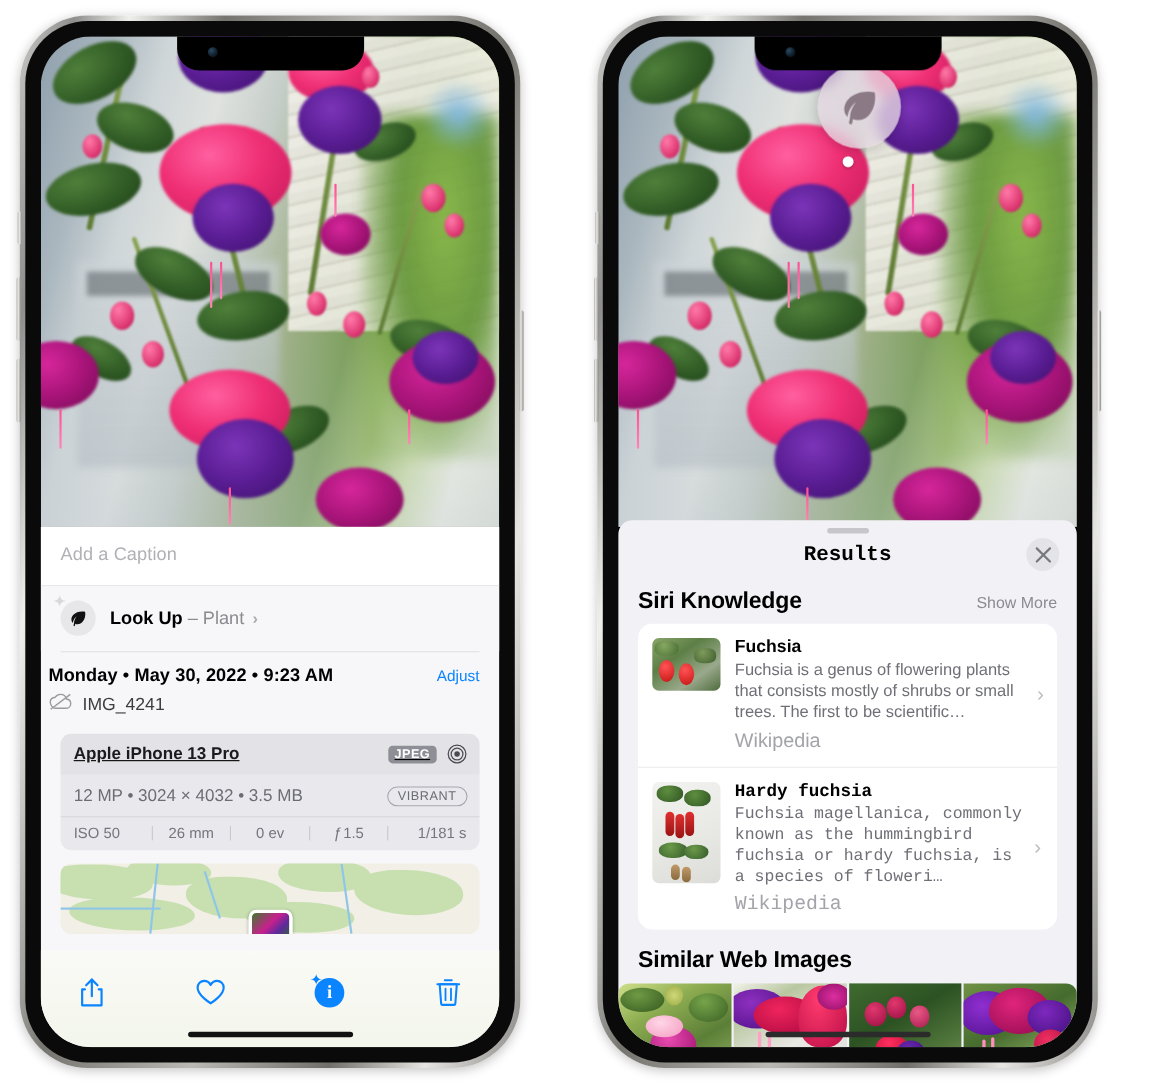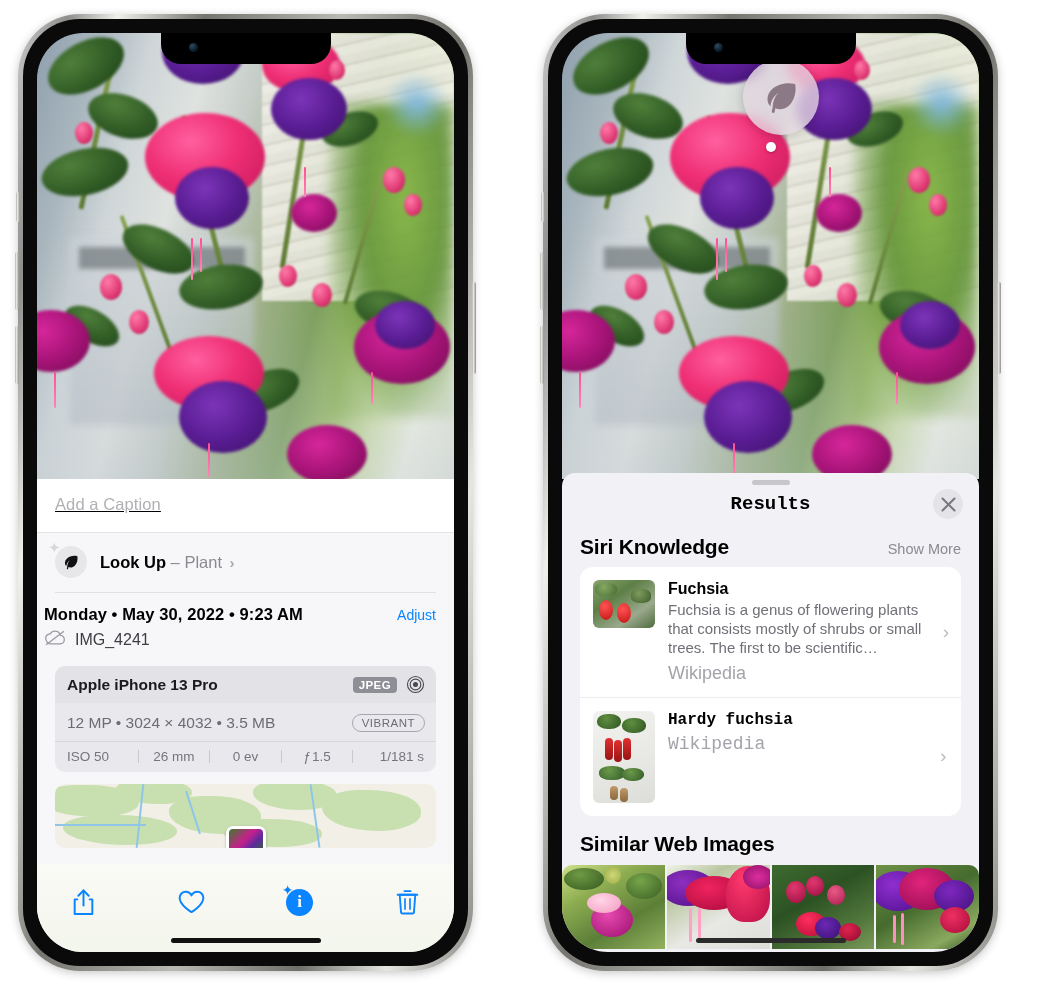--- a/index.html
+++ b/index.html
@@ -139,21 +139,20 @@
   
   .info-sheet {
     position: absolute; left: 0; right: 0; bottom: 0;
     background: #f7f7f9;
     display: flex; flex-direction: column;
   }
   .caption-row {
     background: #ffffff;
     padding: 16px 28px 18px 18px;
     border-bottom: 1px solid #e3e3e6;
-    text-decoration: underline;
   }
   .caption-placeholder { font-size: 16.5px; color: #b0b0b5; letter-spacing: .1px; }
 
   .lookup-row {
     display: flex; align-items: center; gap: 13px;
     padding: 13px 18px 14px 18px;
     background: #f7f7f9;
   }
   .lookup-badge { position: relative; width: 32px; height: 32px; flex: none; }
   .lookup-badge .circ {
@@ -179,20 +178,21 @@
   
   .cam-card {
     margin: 6px 18px 0 18px;
     background: #e9e9ed;
     border-radius: 10px; overflow: hidden;
   }
   .cam-head {
     display: flex; align-items: center; justify-content: space-between;
     padding: 9px 11px 9px 12px;
     background: #e3e3e7;
+    text-decoration: underline;
   }
   .cam-model { font-size: 15.5px; font-weight: 700; color: #1b1b1f; }
   .cam-head-right { display: flex; align-items: center; gap: 9px; }
   .jpeg-chip {
     background: #8e8e96; color: #fff; font-size: 11.5px; font-weight: 700;
     padding: 2px 6px; border-radius: 4px; letter-spacing: .4px;
   }
   .raw-ring { width: 19px; height: 19px; }
 
   .cam-body { padding: 8px 12px 9px 12px; position: relative; }
@@ -607,20 +607,21 @@
                 <span class="th-flower" style="left:20%;top:30%;width:8px;height:22px;background:linear-gradient(180deg,#e03030,#9a1414);border-radius:4px;"></span>
                 <span class="th-flower" style="left:34%;top:32%;width:8px;height:22px;background:linear-gradient(180deg,#e03030,#9a1414);border-radius:4px;"></span>
                 <span class="th-flower" style="left:48%;top:30%;width:8px;height:22px;background:linear-gradient(180deg,#e03030,#9a1414);border-radius:4px;"></span>
                 <span class="th-flower" style="left:10%;top:60%;width:26px;height:14px;background:radial-gradient(circle at 40% 30%,#6b9a49,#32582a);border-radius:45%;"></span>
                 <span class="th-flower" style="left:46%;top:62%;width:22px;height:13px;background:radial-gradient(circle at 40% 30%,#6b9a49,#32582a);border-radius:45%;"></span>
                 <span class="th-flower" style="left:28%;top:82%;width:8px;height:14px;background:linear-gradient(180deg,#c09a6a,#8a6a3c);border-radius:4px;"></span>
                 <span class="th-flower" style="left:44%;top:84%;width:8px;height:14px;background:linear-gradient(180deg,#c09a6a,#8a6a3c);border-radius:4px;"></span>
               </div>
               <div class="know-body">
                 <div class="know-title">Hardy fuchsia</div>
+                <div class="know-desc">Fuchsia magellanica, commonly known as the hummingbird fuchsia or hardy fuchsia, is a species of floweri…</div>
                 <div class="know-src">Wikipedia</div>
               </div>
               <div class="know-chev">›</div>
             </div>
           </div>
 
           <div class="sec-head" style="padding-bottom:2px;">
             <div class="sec-title">Similar Web Images</div>
           </div>
 

